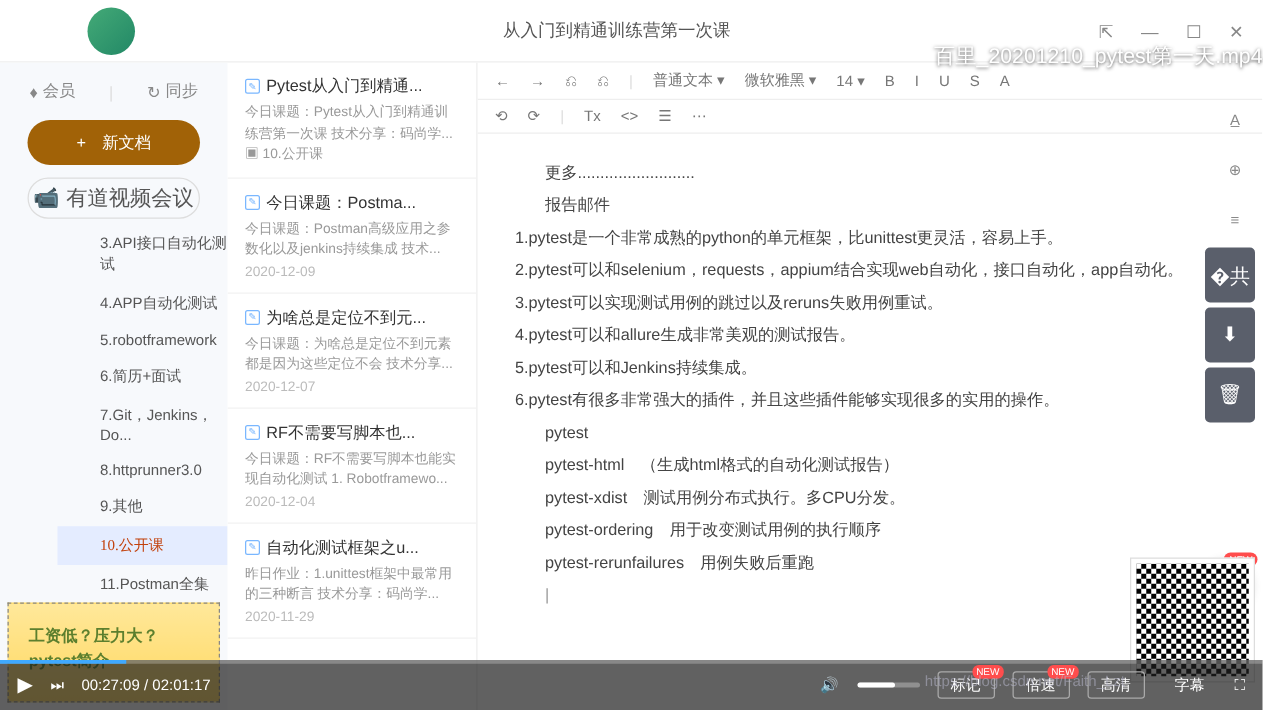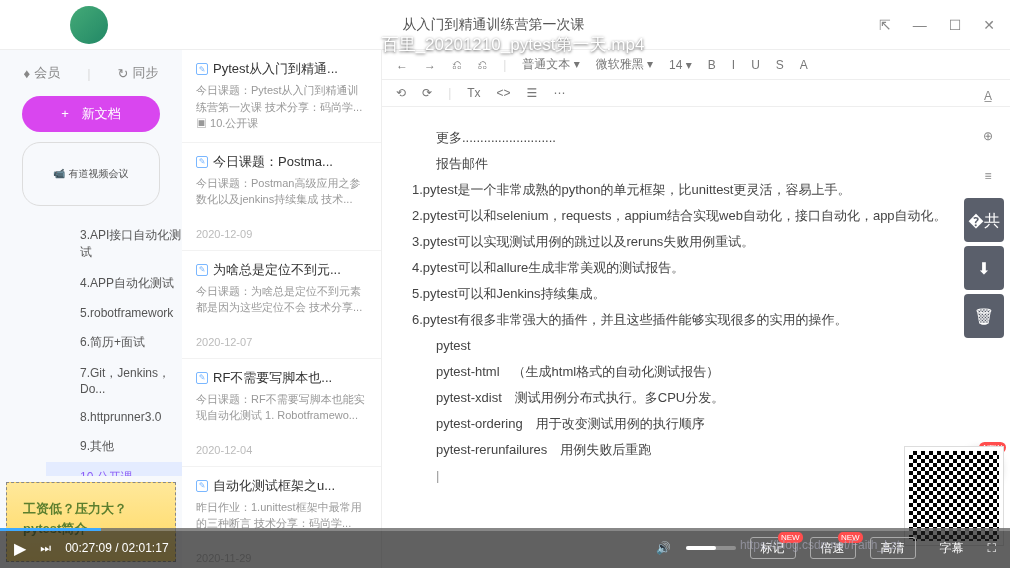--- a/index.html
+++ b/index.html
@@ -6,56 +6,56 @@
     body { font-family: "Microsoft YaHei", sans-serif; font-size: 12px; color: #333; overflow: hidden; position: relative; width: 1010px; height: 568px; background: #fff; }
     .win { position: absolute; top: 0; left: 0; right: 0; bottom: 0; display: flex; flex-direction: column; justify-content: space-between; }
     .titlebar { height: 50px; display: flex; align-items: center; padding: 0 15px; border-bottom: 1px solid #eee; }
     .avatar { width: 38px; height: 38px; border-radius: 50%; background: linear-gradient(135deg, #4a7,#286); margin-left: 55px; }
     .title { flex: 1; text-align: center; font-size: 14px; color: #555; }
     .winctl { display: flex; gap: 22px; color: #888; font-size: 14px; }
     .main { flex: 1; display: flex; overflow: hidden; }
     .leftnav { width: 182px; background: #f7f9fc; display: flex; flex-direction: column; padding-top: 8px; }
     .memrow { display: flex; justify-content: space-around; padding: 6px 10px 14px; color: #888; font-size: 13px; }
     .memrow span { display: flex; align-items: center; gap: 4px; }
-    .newdoc { background: #d946ef; color: #fff; margin: 0 22px 10px; padding: 9px 0; border-radius: 18px; text-align: center; font-size: 13px; }
-    .meeting { border: 1px solid #ddd; margin: 0 22px 14px; padding: 24px 0; border-radius: 18px; text-align: center; font-size: 10px; color: #555; }
+    .newdoc { background: #a16207; color: #fff; margin: 0 22px 10px; padding: 9px 0; border-radius: 18px; text-align: center; font-size: 13px; }
+    .meeting { border: 1px solid #ddd; margin: 0 22px 4px; padding: 4px 0; border-radius: 18px; text-align: center; font-size: 17px; color: #555; }
     .navlist { flex: 1; overflow: hidden; padding-left: 46px; }
     .navitem { padding: 7px 0 7px 34px; color: #555; font-size: 12px; cursor: pointer; }
-    .navitem.active { background: #e4ecff; color: #8b5cf6; }
+    .navitem.active { background: #e4ecff; color: #c2410c; font-family: Liberation Serif, serif; }
     .promo { height: 80px; background: linear-gradient(#ffe89a,#ffd860); margin: 6px; border: 1px dashed #888; font-size: 13px; font-weight: bold; color: #7a4; padding: 16px; line-height: 1.5; overflow: hidden; }
     .promo .l1 { color: #5c7f2e; }
     .promo .l2 { color: #d94a2e; margin-top: 47px; }
     .notescol { width: 200px; border-right: 1px solid #eee; overflow: hidden; }
     .note { padding: 10px 14px; border-bottom: 1px solid #f2f2f2; cursor: pointer; }
     .note-hd { display: flex; align-items: center; gap: 5px; color: #333; font-size: 13px; margin-bottom: 4px; }
     .note-ic { width: 12px; height: 12px; border: 1.5px solid #7ab7ff; border-radius: 2px; display: flex; align-items: center; justify-content: center; color: #7ab7ff; font-size: 8px; }
     .note-bd { color: #999; font-size: 11px; line-height: 1.5; }
     .note-bd .sub { display: flex; align-items: center; gap: 4px; }
-    .note-dt { color: #bbb; font-size: 11px; margin-top: 20px; }
+    .note-dt { color: #bbb; font-size: 11px; margin-top: 4px; }
     .editor { flex: 1; display: flex; flex-direction: column; overflow: hidden; position: relative; }
     .tbar { border-bottom: 1px solid #eee; padding: 6px 14px; display: flex; flex-wrap: wrap; gap: 10px 16px; color: #777; font-size: 12px; align-items: center; }
     .tbar .sep { color: #ddd; }
     .tbar span { display: inline-flex; align-items: center; gap: 3px; }
     .content { flex: 1; padding: 18px 30px; font-size: 13px; line-height: 2; color: #444; overflow: hidden; }
     .content h3 { font-size: 16px; font-weight: bold; margin: 12px 0; color: #222; }
     .ind { margin-left: 24px; }
     .rside { position: absolute; right: 0; top: 50px; width: 44px; display: flex; flex-direction: column; align-items: center; gap: 8px; padding-top: 30px; }
     .ricon { width: 32px; height: 32px; display: flex; align-items: center; justify-content: center; color: #888; border-radius: 4px; }
     .rblk { position: absolute; right: 6px; top: 198px; width: 40px; display: flex; flex-direction: column; gap: 4px; }
     .rblk div { height: 44px; background: #5a5f6b; border-radius: 4px; display: flex; align-items: center; justify-content: center; color: #fff; font-size: 16px; position: relative; }
     .pin { position: absolute; right: 8px; bottom: 80px; width: 42px; height: 42px; background: #fff; border-radius: 50%; box-shadow: 0 2px 8px rgba(0,0,0,.15); display: flex; align-items: center; justify-content: center; color: #e8a030; font-size: 18px; }
     .pin .nb, .rblk .nb { position: absolute; top: -4px; right: -4px; background: #ff4d4d; color: #fff; font-size: 8px; padding: 1px 4px; border-radius: 6px; }
     .qr { position: absolute; right: 6px; bottom: 22px; width: 100px; height: 100px; background: #fff; border: 1px solid #ddd; padding: 4px; }
     .qrg { width: 100%; height: 100%; background: repeating-conic-gradient(#000 0 25%, #fff 0 50%) 0 0/8px 8px; }
     .vplayer { position: absolute; left: 0; right: 0; bottom: 0; height: 40px; background: rgba(30,30,30,.7); display: flex; align-items: center; padding: 0 14px; gap: 14px; color: #fff; font-size: 12px; }
     .vplayer .bar { position: absolute; top: 0; left: 0; right: 0; height: 3px; background: rgba(255,255,255,.25); }
     .vplayer .prog { height: 100%; width: 10%; background: #3fa9ff; }
     .vbtn { padding: 3px 10px; border: 1px solid #aaa; border-radius: 3px; position: relative; display: inline-flex; align-items: center; justify-content: center; height: 22px; min-width: 36px; }
     .vbtn .nb { position: absolute; top: -6px; right: -8px; background: #ff4d4d; color: #fff; font-size: 8px; padding: 1px 3px; border-radius: 5px; }
-    .vtitle { position: absolute; top: 33px; left: 0; right: 0; text-align: center; color: #fff; font-size: 17px; font-weight: 500; text-shadow: 0 1px 3px rgba(0,0,0,.7); z-index: 5; padding-left: 16px; }
+    .vtitle { position: absolute; top: 33px; left: 0; right: 0; text-align: right; color: #fff; font-size: 17px; font-weight: 500; text-shadow: 0 1px 3px rgba(0,0,0,.7); z-index: 5; padding-left: 16px; }
     .watermark { position: absolute; right: 110px; bottom: 16px; color: rgba(180,180,200,.55); font-size: 12px; }
   </style>
 </head>
 <body>
 
 <div class="win">
   <div class="titlebar">
     <div class="avatar"></div>
     <div class="title">从入门到精通训练营第一次课</div>
     <div class="winctl">

